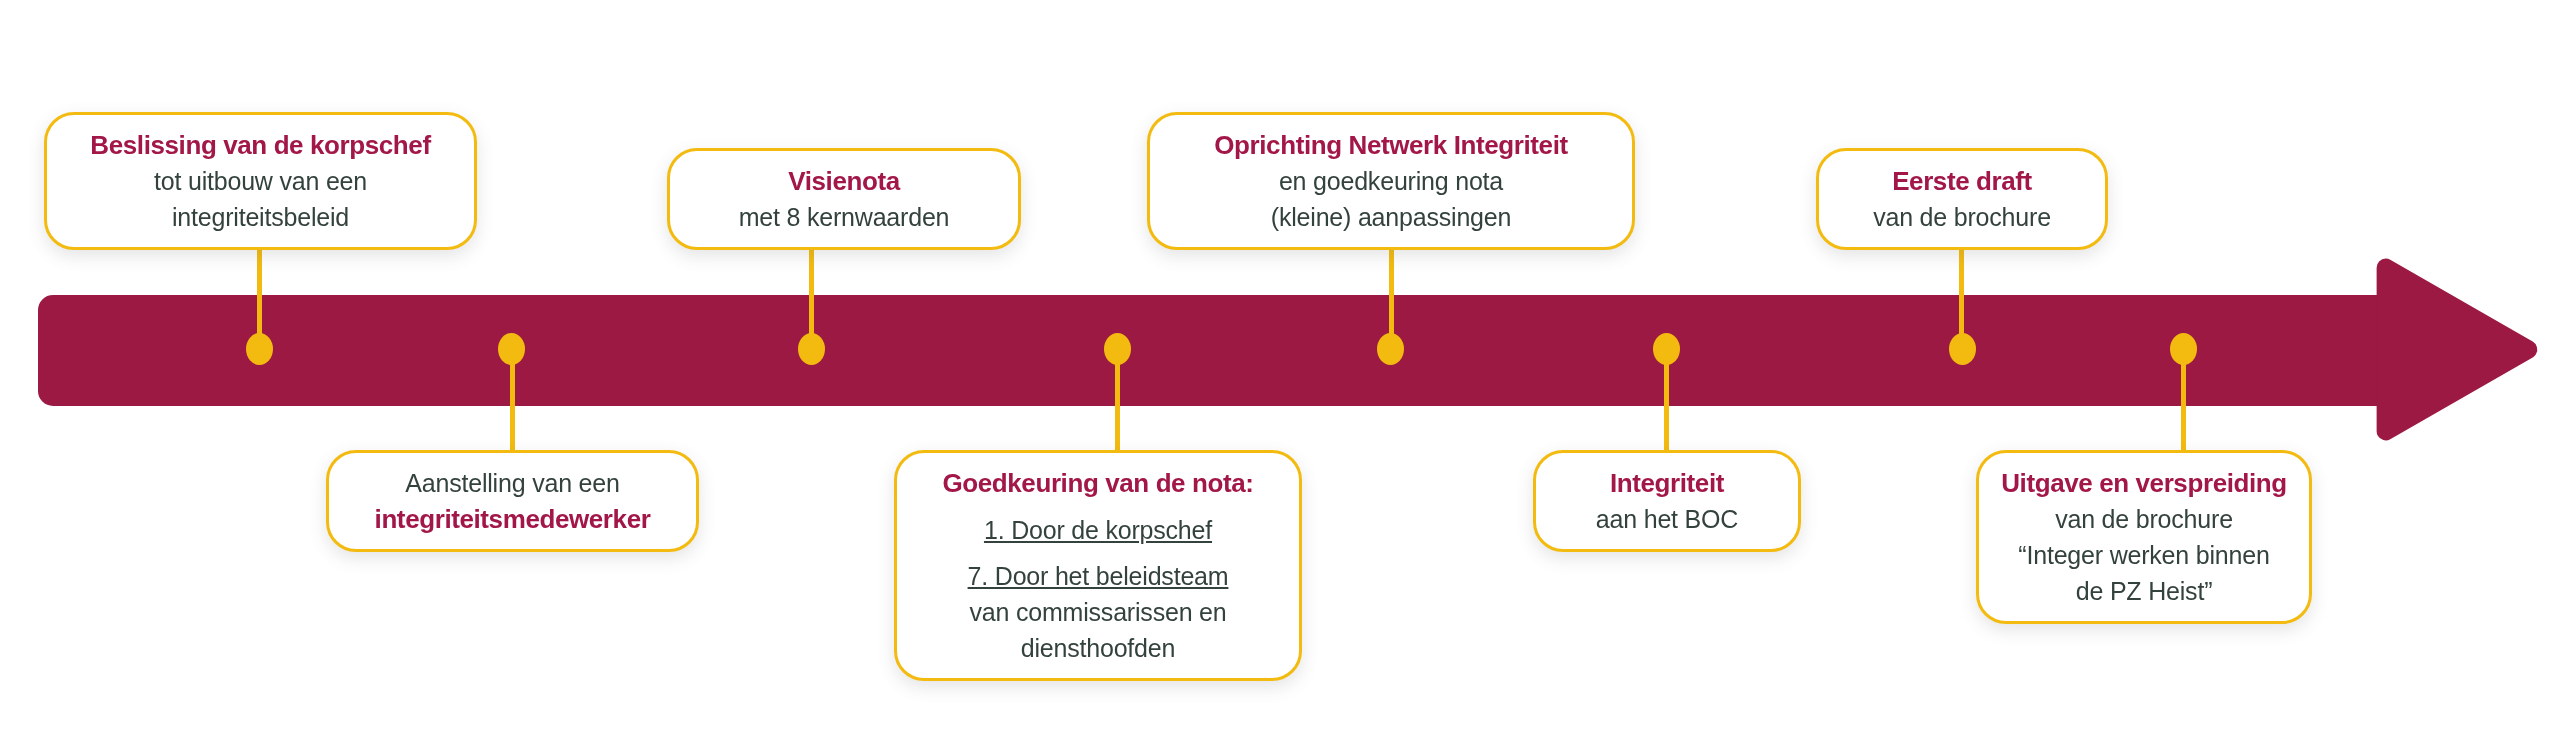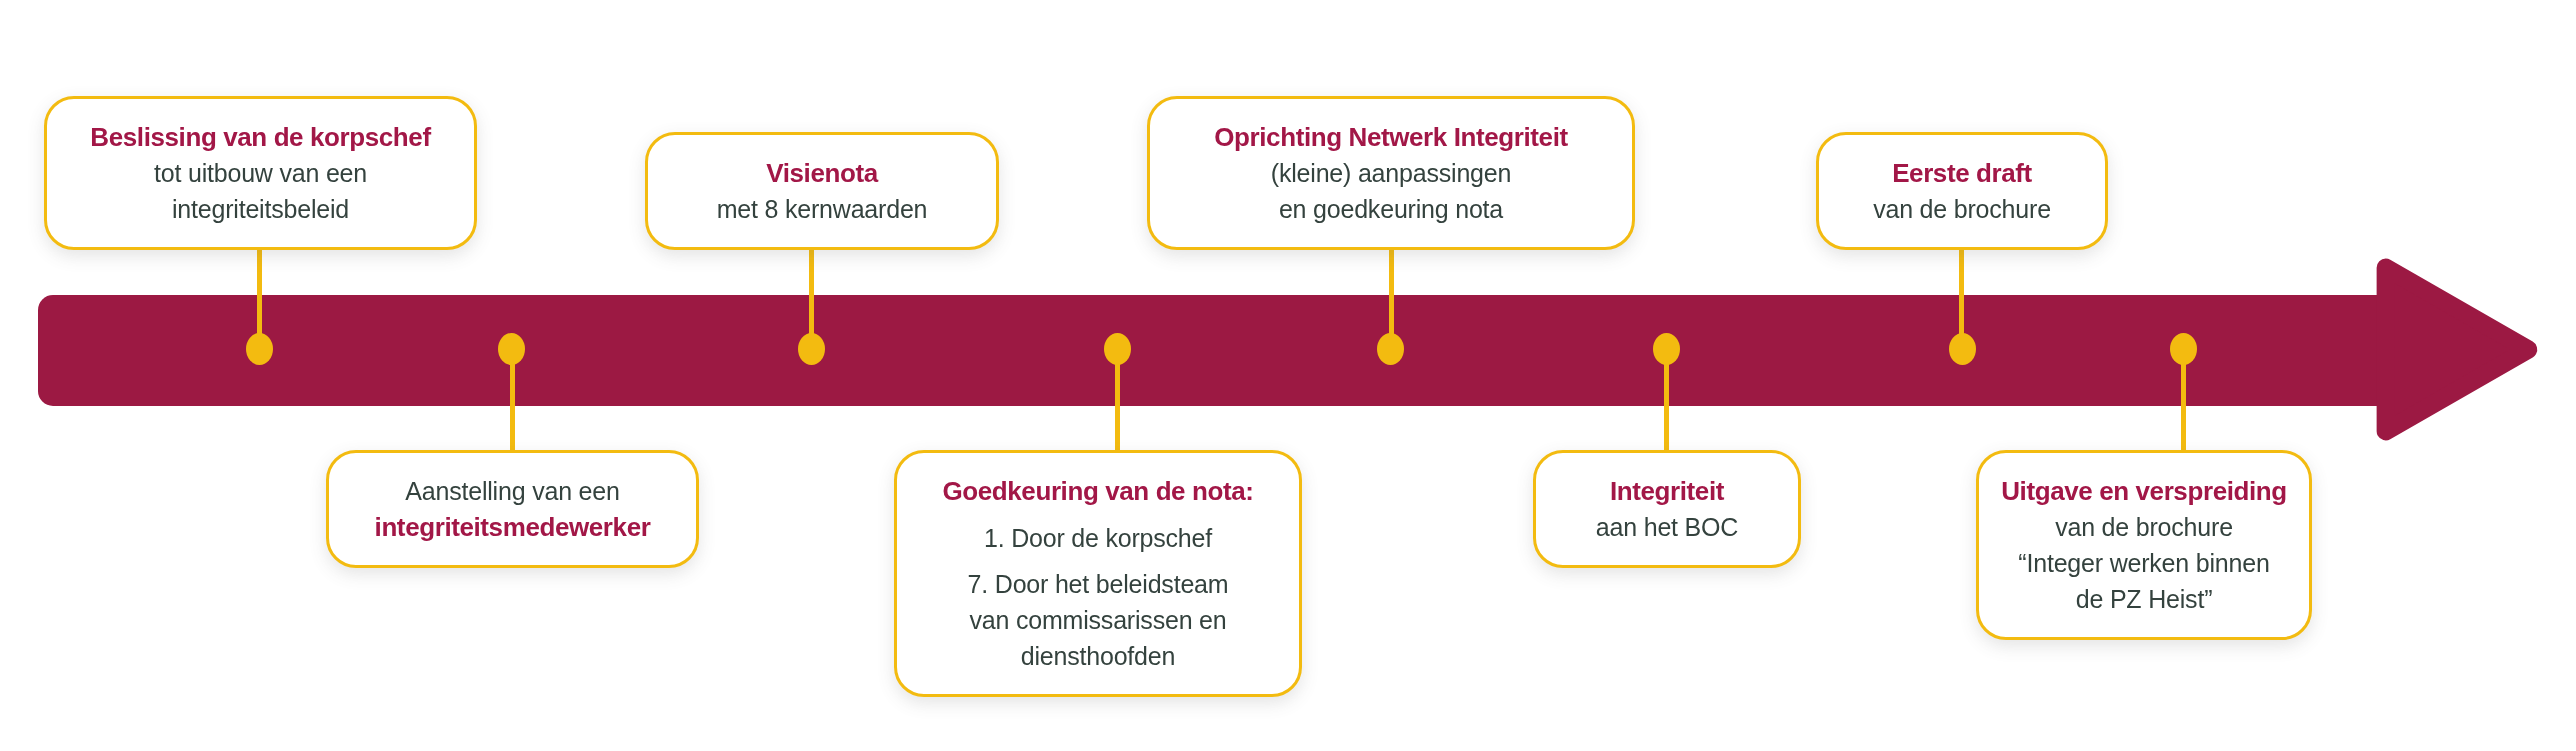--- a/index.html
+++ b/index.html
@@ -20,34 +20,34 @@
   .conn.down { top:348px; height:108px; }
   
   .dot {
     position:absolute; width:27px; height:32px; top:333px;
     background:#F3BB10; border-radius:50%;
   }
   
   .box {
     position:absolute; box-sizing:border-box;
     background:#ffffff; border:3.8px solid #F3BB10; border-radius:30px;
-    padding:20px 15px;
+    padding:12px 15px;
     display:flex; flex-direction:column; align-items:center; justify-content:center;
     box-shadow:0 6px 16.7px rgba(90,90,90,0.16);
   }
   .box.above { bottom:501px; }
   .box.below { top:450px; }
   .row {
     font-size:25px; line-height:36px; color:#34423E;
     white-space:nowrap; letter-spacing:-0.2px; text-align:center;
   }
   .row.em {
     font-size:26px; font-weight:bold; color:#A21747; letter-spacing:-0.4px;
   }
-  .row.para { margin-top:10.6px; }
+  .row.para { margin-top:10.6px;text-decoration:underline; }
 </style>
 </head>
 <body>
 
 <div class="canvas">
 
   <div class="bar"></div>
   <svg class="arrowhead" viewBox="0 0 240 260" aria-hidden="true">
     <path d="M18 22 L206 130 L18 238 Z" fill="#9C1943" stroke="#9C1943" stroke-width="24" stroke-linejoin="round"></path>
   </svg>
@@ -74,37 +74,37 @@
     <div class="row em">Beslissing van de korpschef</div>
     <div class="row">tot uitbouw van een</div>
     <div class="row">integriteitsbeleid</div>
   </div>
 
   <div class="box below" style="left:326px; width:373px">
     <div class="row">Aanstelling van een</div>
     <div class="row em">integriteitsmedewerker</div>
   </div>
 
-  <div class="box above" style="left:645px; width:354px">
+  <div class="box above" style="left:667px; width:354px">
     <div class="row em">Visienota</div>
     <div class="row">met 8 kernwaarden</div>
   </div>
 
   <div class="box below" style="left:894px; width:408px">
     <div class="row em">Goedkeuring van de nota:</div>
     <div class="row para">1. Door de korpschef</div>
     <div class="row para">7. Door het beleidsteam</div>
     <div class="row">van commissarissen en</div>
     <div class="row">diensthoofden</div>
   </div>
 
   <div class="box above" style="left:1147px; width:488px">
     <div class="row em">Oprichting Netwerk Integriteit</div>
+    <div class="row">en goedkeuring nota</div>
     <div class="row">(kleine) aanpassingen</div>
-    <div class="row">en goedkeuring nota</div>
   </div>
 
   <div class="box below" style="left:1533px; width:268px">
     <div class="row em">Integriteit</div>
     <div class="row">aan het BOC</div>
   </div>
 
   <div class="box above" style="left:1816px; width:292px">
     <div class="row em">Eerste draft</div>
     <div class="row">van de brochure</div>

